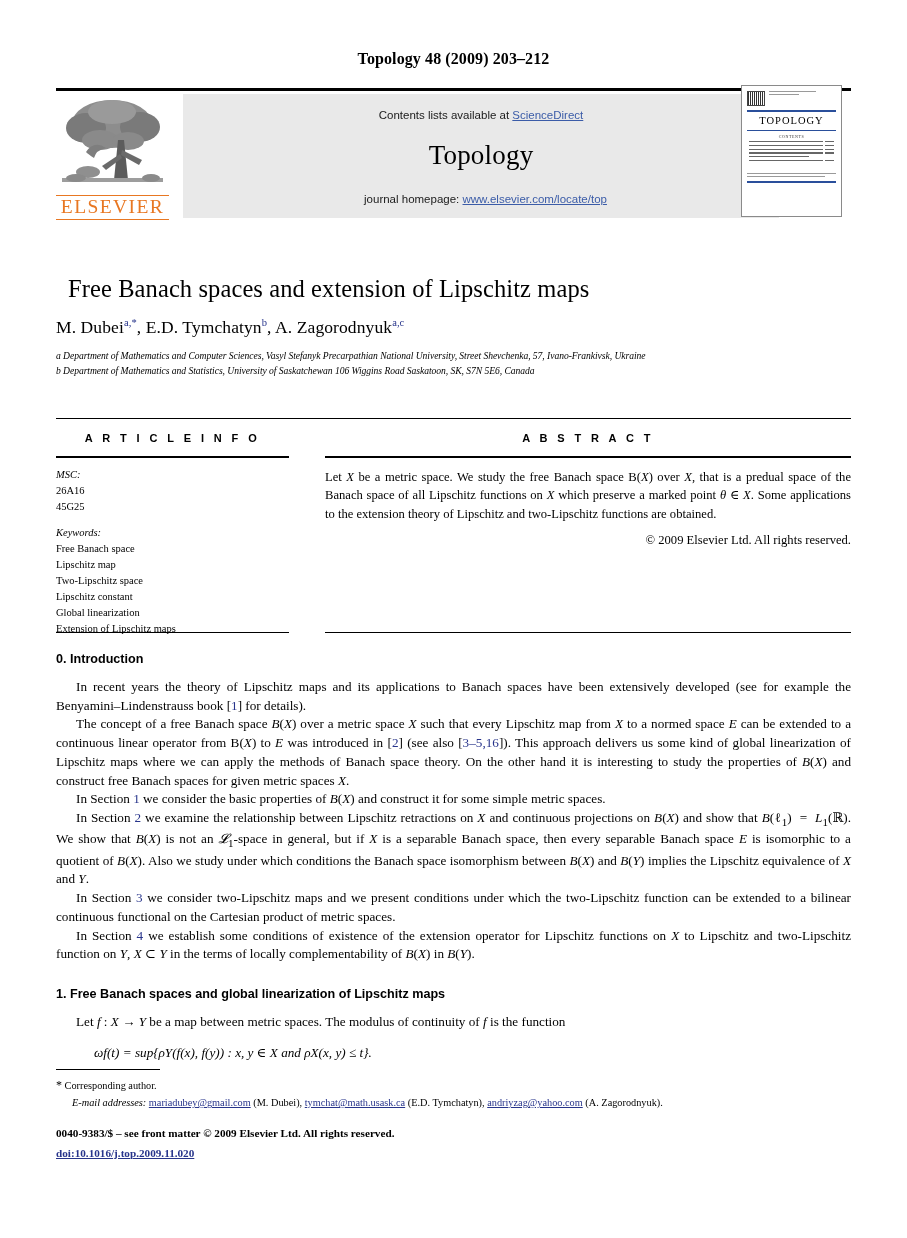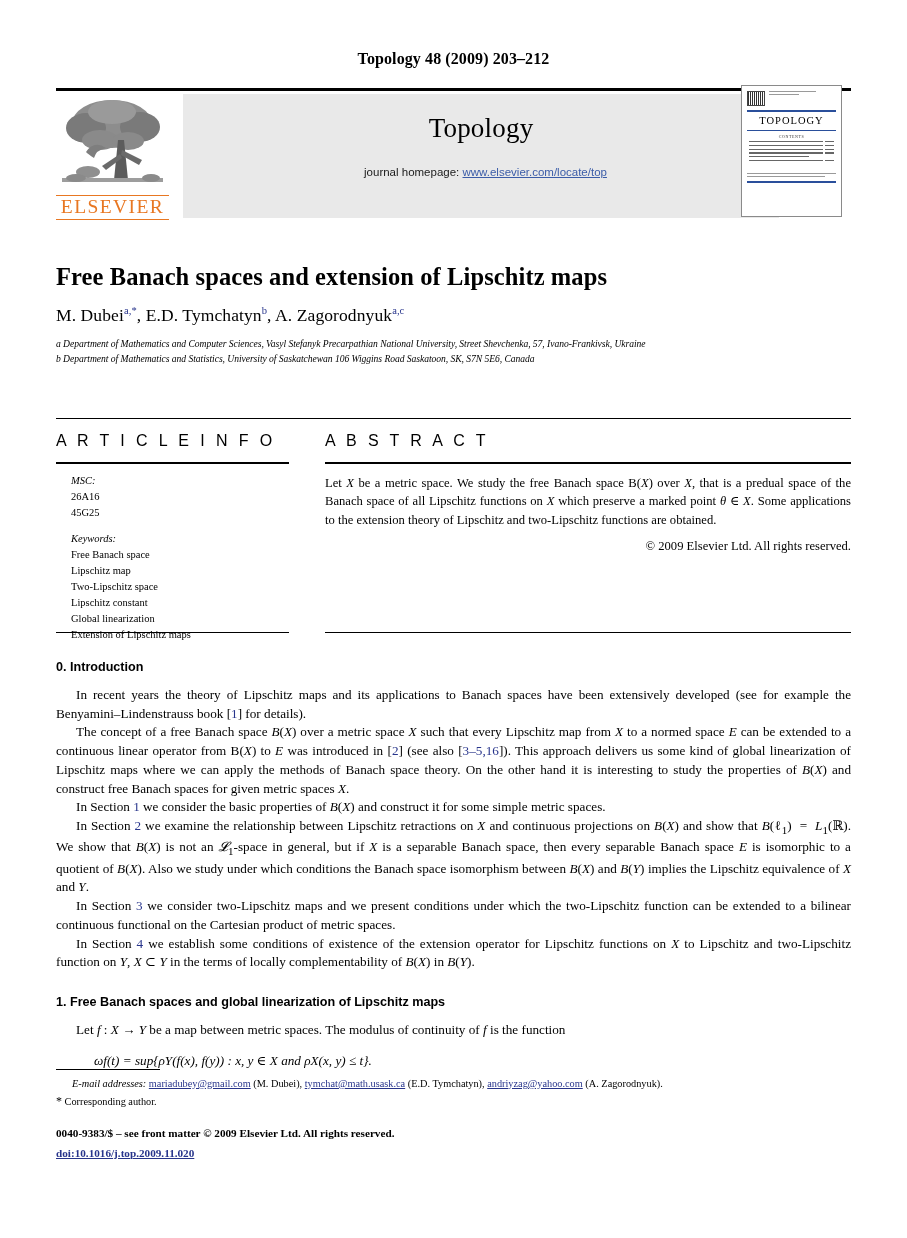--- a/index.html
+++ b/index.html
@@ -135,22 +135,22 @@
   .cv-row { display:flex; gap:2px; align-items:center; margin-bottom: 2.4px; }
   .cv-row .l { height:1.3px; background:#666; }
   .cv-foot { margin-top: 12px; }
   .cv-bottomrule { height: 1.4px; background:#2a4f9b; margin-top: 4px; }
 
   
   .title-block { position: absolute; left: 56px; top: 263px; width: 795px; }
   h1.paper-title {
     font-family: "Liberation Serif", "DejaVu Serif", serif;
     font-size: 24.5px;
-    font-weight: bold;
-    margin: 0;
+    font-weight: normal;
+    margin: 12px;
     letter-spacing: 0.1px;
   }
   .authors {
     font-size: 17.5px;
     margin-top: 14px;
     letter-spacing: 0.1px;
   }
   .authors sup { font-size: 10.5px; color: #27348b; }
   .affils { margin-top: 10px; }
   .affil {
@@ -162,26 +162,27 @@
 
   
   .info-rule-top {
     position: absolute; left: 56px; top: 418px; width: 795px;
     height: 1.1px; background: #000;
   }
   .info-col { position: absolute; left: 56px; top: 432px; width: 233px; }
   .abs-col  { position: absolute; left: 325px; top: 432px; width: 526px; }
   .sec-label {
     font-family: "Liberation Sans", "DejaVu Sans", sans-serif;
-    font-weight: normal;
-    font-size: 16px;
+    font-weight: bold;
+    font-size: 11px;
     letter-spacing: 3.4px;
+    text-align: center;
   }
   .hdr-rule { height: 1.6px; background: #000; margin-top: 12px; }
-  .info-body { margin-top: 9px; font-size: 10.5px; line-height: 1.52; margin-left: 15px; }
+  .info-body { margin-top: 9px; font-size: 10.5px; line-height: 1.52; }
   .info-body .grp { margin-bottom: 11px; }
   .info-body .hd { font-style: italic; }
   .abs-body {
     margin-top: 10px;
     font-size: 12.6px;
     line-height: 1.48;
     text-align: justify;
   }
   .abs-body i { font-style: italic; }
   .copyright { margin-top: 10px; text-align: right; font-size: 12.6px; }
@@ -193,21 +194,21 @@
     position: absolute; left: 325px; top: 632px; width: 526px;
     height: 1.1px; background: #000;
   }
 
   
   .body-col { position: absolute; left: 56px; top: 652px; width: 795px; }
   h2.section-head {
     font-family: "Liberation Sans", "DejaVu Sans", sans-serif;
     font-size: 12.6px;
     font-weight: bold;
-    margin: 8px 0 12px 0;
+    margin: 0 0 12px 0;
   }
   h2.section-head.spaced { margin-top: 23px; }
   p.body-p {
     font-size: 13.2px;
     line-height: 1.42;
     margin: 0;
     text-align: justify;
     text-indent: 20px;
   }
   .ref { color: #27348b; }
@@ -261,20 +262,23 @@
         <path d="M30 58 q8 -12 20 -4 q-10 2 -12 10 q-6 -4 -8 -6 Z" fill="#7e7e7e"></path>
         <ellipse cx="32" cy="78" rx="12" ry="6" fill="#8f8f8f"></ellipse>
         <rect x="6" y="84" width="101" height="4" fill="#9d9d9d"></rect>
         <ellipse cx="20" cy="84" rx="10" ry="4" fill="#8a8a8a"></ellipse>
         <ellipse cx="95" cy="84" rx="9" ry="4" fill="#8a8a8a"></ellipse>
       </svg>
       <div class="elsevier-word">ELSEVIER</div>
     </div>
 
     <div class="journal-band">
+      <div class="contents-line">
+        <span>Contents lists available at </span><a class="sciencedirect" href="#">ScienceDirect</a>
+      </div>
       <div class="journal-title">Topology</div>
       <div class="homepage-line">
         <span>journal homepage: </span><a class="homepage-link" href="#">www.elsevier.com/locate/top</a>
       </div>
     </div>
   </div>
 
   <div class="cover-thumb">
     <div class="cv-head">
       <div class="cv-barcode"></div>
@@ -402,33 +406,33 @@
     <h2 class="section-head spaced">1. Free Banach spaces and global linearization of Lipschitz maps</h2>
 
     <p class="body-p">
       Let <i class="math">f</i> : <i class="math">X</i> → <i class="math">Y</i> be a map between metric spaces. The modulus of continuity of <i class="math">f</i> is the function
     </p>
     <div class="eqn">ωf(t) = sup{ρY(f(x), f(y))  :  x, y ∈ X and ρX(x, y) ≤ t}.</div>
   </div>
 
   <div class="foot-rule"></div>
   <div class="footnotes">
+    <div class="fn-line">
+      <span class="fn-star">*</span>
+      <span>Corresponding author.</span>
+    </div>
     <div class="fn-line fn-indent">
       <span class="fn-em">E-mail addresses:</span>
       <a class="mail" href="#">mariadubey@gmail.com</a>
       <span>(M. Dubei)</span>,
       <a class="mail" href="#">tymchat@math.usask.ca</a>
       <span>(E.D. Tymchatyn)</span>,
       <a class="mail" href="#">andriyzag@yahoo.com</a>
       <span>(A. Zagorodnyuk).</span>
     </div>
-    <div class="fn-line">
-      <span class="fn-star">*</span>
-      <span>Corresponding author.</span>
-    </div>
   </div>
 
   <div class="colophon">
     <div class="colo-line">0040-9383/$ – see front matter © 2009 Elsevier Ltd. All rights reserved.</div>
     <a class="doi" href="#">doi:10.1016/j.top.2009.11.020</a>
   </div>
 
 </div>
 
 </body></html>

